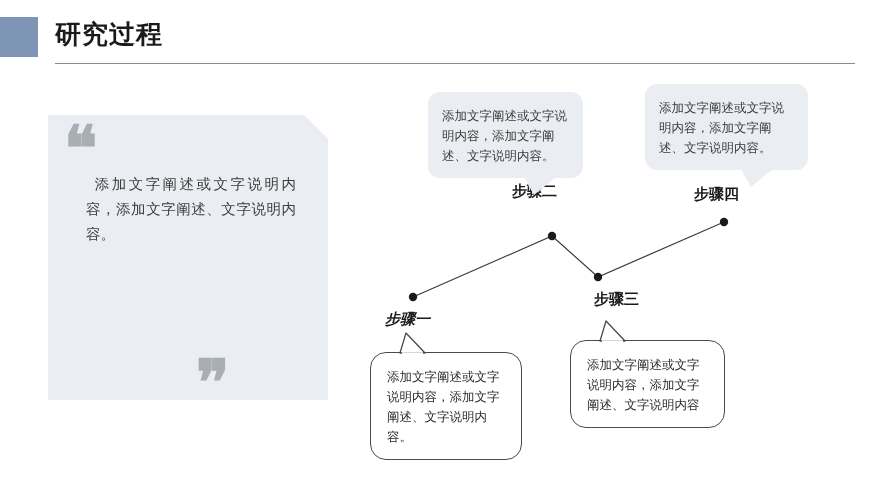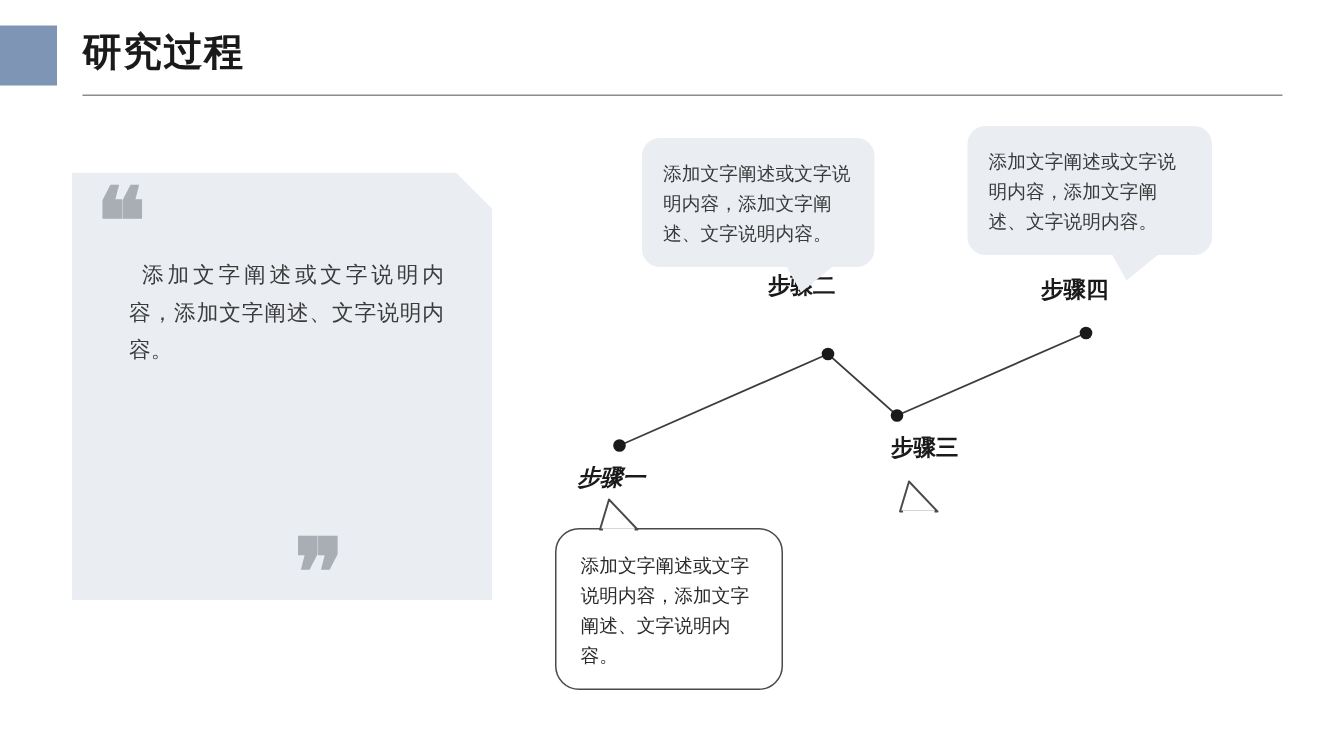--- a/index.html
+++ b/index.html
@@ -148,20 +148,23 @@
 
   <div class="bubble bubble-filled b2">
     <span class="txt">添加文字阐述或文字说明内容，添加文字阐述、文字说明内容。</span>
     <span class="tail"></span>
   </div>
 
   <div class="bubble bubble-outline b3">
     <span class="txt">添加文字阐述或文字说明内容，添加文字阐述、文字说明内容。</span>
   </div>
 
+  <div class="bubble bubble-outline b4">
+    <span class="txt">添加文字阐述或文字说明内容，添加文字阐述、文字说明内容</span>
+  </div>
 
   <svg class="bubble-tail-svg" width="896" height="504" viewBox="0 0 896 504">
 
     <path d="M 400 353 L 406 333 L 425 353 Z" fill="#ffffff" stroke="#4a4a4a" stroke-width="1.3" stroke-linejoin="round"></path>
     <path d="M 402 353.5 L 423 353.5" stroke="#ffffff" stroke-width="2.4"></path>
 
     <path d="M 600 341 L 606 321 L 625 341 Z" fill="#ffffff" stroke="#4a4a4a" stroke-width="1.3" stroke-linejoin="round"></path>
     <path d="M 602 341.5 L 623 341.5" stroke="#ffffff" stroke-width="2.4"></path>
   </svg>
 

